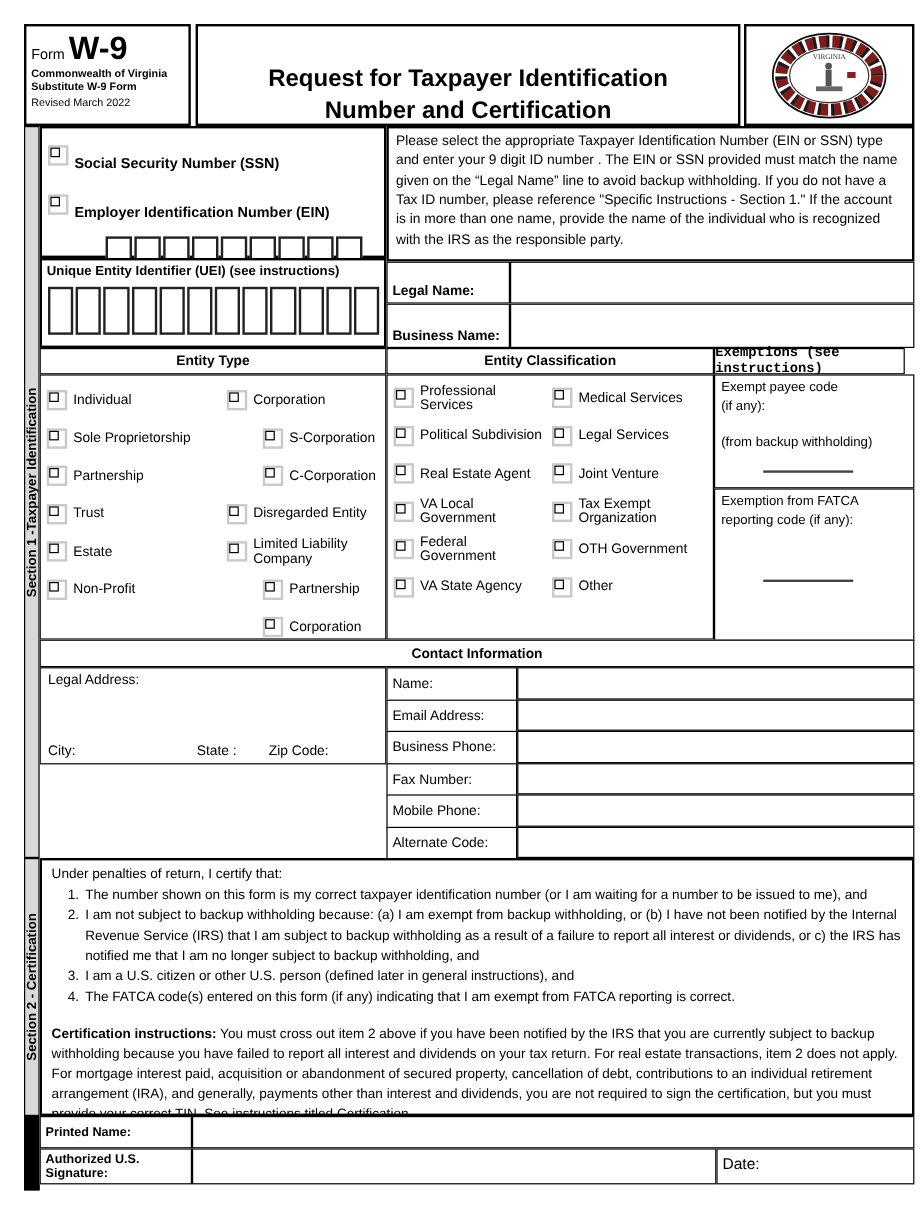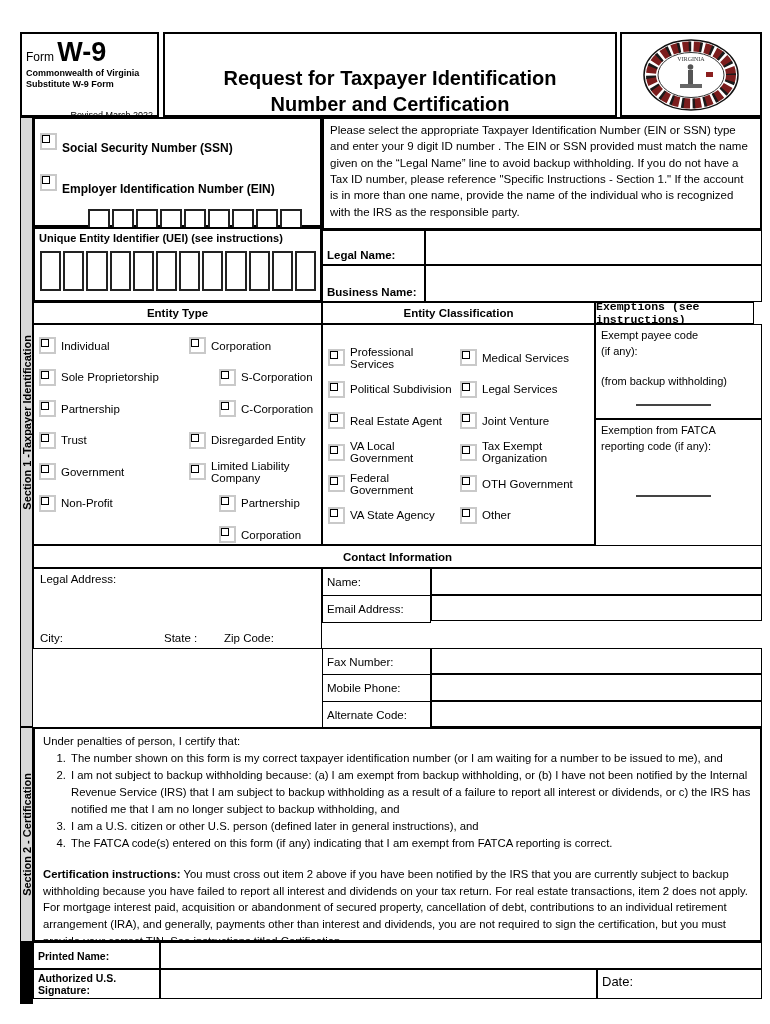--- a/index.html
+++ b/index.html
@@ -1,28 +1,28 @@
 <!DOCTYPE html>
 <html><head>
 <meta charset="utf-8">
 <style>
   html,body{margin:0;padding:0;background:#fff;}
   body{width:770px;height:1024px;position:relative;font-family:"Liberation Sans",sans-serif;color:#000;}
-  .form-root{position:absolute;left:20px;top:32px;width:742px;height:975px;}
+  .form-root{position:absolute;left:20px;top:20px;width:742px;height:975px;}
   .abs{position:absolute;box-sizing:border-box;}
   .cell{border:1px solid #000;background:#fff;}
   .thick{border:2px solid #000;}
   .bold{font-weight:bold;}
 
   
   .w9box{left:0;top:0;width:139px;height:85px;padding:3px 4px;}
   .w9-formline{font-size:12px;}
   .w9-big{font-size:27px;font-weight:bold;letter-spacing:0px;}
   .w9-sub{font-size:9px;font-weight:bold;line-height:1.25;}
-  .w9-rev{font-size:9px;margin-top:19px;text-align:right;}
+  .w9-rev{font-size:9px;margin-top:1px;}
   .titlebox{left:143px;top:0;width:454px;height:85px;display:flex;align-items:center;justify-content:center;}
   .title-text{font-size:20px;font-weight:bold;text-align:center;line-height:1.3;padding:0 40px;margin-top:32px;}
   .sealbox{left:600px;top:0;width:142px;height:85px;display:flex;align-items:center;justify-content:center;}
 
   
   .sidebar{left:0;width:13px;background:#d9d9d9;border:1px solid #000;display:flex;align-items:center;justify-content:center;overflow:hidden;}
   .vtext{writing-mode:vertical-rl;transform:rotate(180deg);font-size:11px;font-weight:bold;white-space:nowrap;}
   .s1bar{top:85px;height:610px;}
   .s2bar{top:695px;height:215px;}
   .blackbar{left:0;top:910px;width:13px;height:62px;background:#000;border:1px solid #000;}
@@ -46,21 +46,21 @@
   .legal-value{left:405px;top:198px;width:337px;height:35px;}
   .bus-label{left:302px;top:233px;width:103px;height:37px;}
   .bus-value{left:405px;top:233px;width:337px;height:37px;}
 
   .hdrrow{height:22px;font-size:11.5px;font-weight:bold;display:flex;align-items:center;justify-content:center;}
   .et-hdr{left:13px;top:270px;width:289px;}
   .ec-hdr{left:302px;top:270px;width:273px;}
   .ex-hdr{left:575px;top:270px;width:159px;font-family:Liberation Mono, monospace;}
 
   .et-cell{left:13px;top:292px;width:289px;height:221px;padding-top:5px;}
-  .ec-cell{left:302px;top:292px;width:273px;height:221px;padding-top:17px;}
+  .ec-cell{left:302px;top:292px;width:273px;height:221px;padding-top:3px;}
   .grid-item{display:flex;align-items:center;height:31.5px;}
   .grid-item .cbx{margin-right:5px;}
   .grid-item span.txt{font-size:11.5px;}
   .twocol{display:flex;}
   .colA{width:132px;padding-left:5px;}
   .colB{flex:1;}
   .et-colB .grid-item{padding-left:18px;}
   .et-colB .grid-item.indent{padding-left:48px;}
   .ec-colA{width:127px;padding-left:5px;}
   .ec-colB .grid-item{padding-left:5px;}
@@ -195,21 +195,21 @@
         <div class="grid-item">
             <span class="cbx"></span>
             <span class="txt">Partnership</span>
           </div>
         <div class="grid-item">
             <span class="cbx"></span>
             <span class="txt">Trust</span>
           </div>
         <div class="grid-item">
             <span class="cbx"></span>
-            <span class="txt">Government</span>
+            <span class="txt">Estate</span>
           </div>
         <div class="grid-item">
             <span class="cbx"></span>
             <span class="txt">Non-Profit</span>
           </div>
       </div>
       <div class="colB et-colB">
         <div class="grid-item">
             <span class="cbx"></span>
             <span class="txt">Corporation</span>
@@ -331,35 +331,39 @@
   </div>
 
   <div class="contact-row" style="top:536px;">
     <div class="contact-label cell">Name:</div>
     <div class="contact-value"></div>
   </div>
   <div class="contact-row" style="top:562.5px;">
     <div class="contact-label cell">Email Address:</div>
     <div class="contact-value"></div>
   </div>
+  <div class="contact-row" style="top:589px;">
+    <div class="contact-label cell">Business Phone:</div>
+    <div class="contact-value"></div>
+  </div>
   <div class="contact-row" style="top:615.5px;">
     <div class="contact-label cell">Fax Number:</div>
     <div class="contact-value"></div>
   </div>
   <div class="contact-row" style="top:642px;">
     <div class="contact-label cell">Mobile Phone:</div>
     <div class="contact-value"></div>
   </div>
   <div class="contact-row" style="top:668.5px;">
     <div class="contact-label cell">Alternate Code:</div>
     <div class="contact-value"></div>
   </div>
 
   <div class="abs cell thick cert-cell">
-    <div>Under penalties of person, I certify that:</div>
+    <div>Under penalties of return, I certify that:</div>
     <ol>
       <li>The number shown on this form is my correct taxpayer identification number (or I am waiting for a number to be issued to me), and</li>
       <li>I am not subject to backup withholding because: (a) I am exempt from backup withholding, or (b) I have not been notified by the Internal Revenue Service (IRS) that I am subject to backup withholding as a result of a failure to report all interest or dividends, or c) the IRS has notified me that I am no longer subject to backup withholding, and</li>
       <li>I am a U.S. citizen or other U.S. person (defined later in general instructions), and</li>
       <li>The FATCA code(s) entered on this form (if any) indicating that I am exempt from FATCA reporting is correct.</li>
     </ol>
     <div class="cert-instr"><span class="bold">Certification instructions:</span><span> You must cross out item 2 above if you have been notified by the IRS that you are currently subject to backup withholding because you have failed to report all interest and dividends on your tax return. For real estate transactions, item 2 does not apply. For mortgage interest paid, acquisition or abandonment of secured property, cancellation of debt, contributions to an individual retirement arrangement (IRA), and generally, payments other than interest and dividends, you are not required to sign the certification, but you must provide your correct TIN. See instructions titled Certification</span></div>
   </div>
 
   <div class="abs cell siglbl pn-label">Printed Name:</div>

